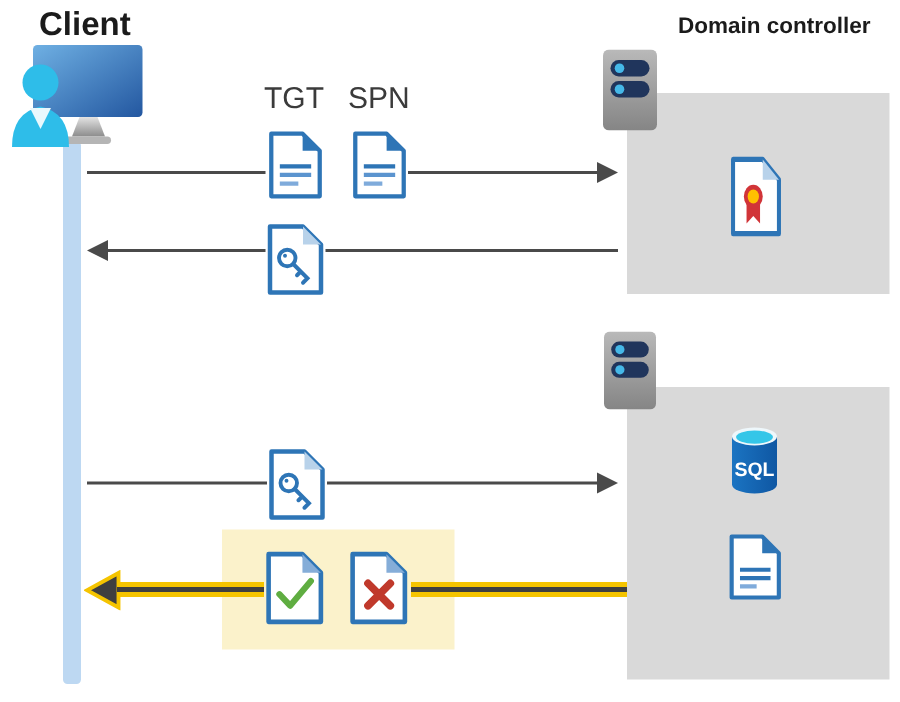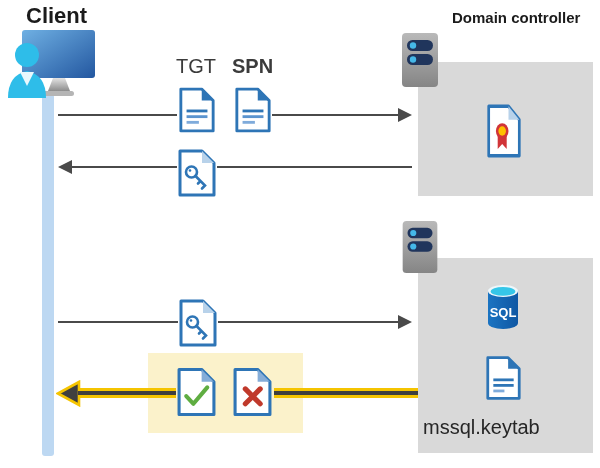--- a/index.html
+++ b/index.html
@@ -74,21 +74,21 @@
 
   <svg class="abs" style="left:402px;top:221px;z-index:3;" width="36" height="52" viewBox="0 0 36 54">
     <rect x="0" y="0" width="36" height="54" rx="4" fill="url(#srv1)"></rect>
     <rect x="5" y="7" width="26" height="11" rx="5.5" fill="#20355c"></rect>
     <circle cx="11" cy="12.5" r="3.2" fill="#45b8e8"></circle>
     <rect x="5" y="21" width="26" height="11" rx="5.5" fill="#20355c"></rect>
     <circle cx="11" cy="26.5" r="3.2" fill="#45b8e8"></circle>
   </svg>
 
   <div class="abs plain ctr" style="left:176px;top:55px;width:42px;">TGT</div>
-  <div class="abs plain ctr" style="left:232px;top:55px;width:42px;font-weight:bold;">SPN</div>
+  <div class="abs plain ctr" style="left:232px;top:55px;width:42px;">SPN</div>
 
   <div class="line" style="left:58px;top:114px;width:119px;"></div>
   <div class="line" style="left:272px;top:114px;width:126px;"></div>
   <div class="head-r" style="left:398px;top:108px;"></div>
 
   <svg class="doc" style="left:178px;top:87px;" width="38" height="46" viewBox="0 0 40 48">
     <polygon points="3,2 25,2 37,14 37,46 3,46" fill="#ffffff" stroke="#2e75b6" stroke-width="3" stroke-linejoin="round"></polygon>
     <polygon points="25,2 37,14 25,14" fill="#2e75b6"></polygon>
     <line x1="9" y1="25" x2="31" y2="25" stroke="#2e75b6" stroke-width="3"></line>
     <line x1="9" y1="31" x2="31" y2="31" stroke="#5b94cf" stroke-width="3"></line>
@@ -169,15 +169,14 @@
   </svg>
 
 
   <svg class="doc" style="left:485px;top:352px;" width="37" height="52" viewBox="0 0 40 48">
     <polygon points="3,2 25,2 37,14 37,46 3,46" fill="#ffffff" stroke="#2e75b6" stroke-width="3" stroke-linejoin="round"></polygon>
     <polygon points="25,2 37,14 25,14" fill="#2e75b6"></polygon>
     <line x1="9" y1="26" x2="31" y2="26" stroke="#2e75b6" stroke-width="3"></line>
     <line x1="9" y1="32" x2="31" y2="32" stroke="#2e75b6" stroke-width="3"></line>
     <line x1="9" y1="38" x2="21" y2="38" stroke="#7fabdb" stroke-width="3"></line>
   </svg>
-  <div class="abs plain ctr" style="left:423px;top:416px;width:160px;color:#262626;z-index:2;">mssql.keytab</div>
 
 </div>
 
 </body></html>

